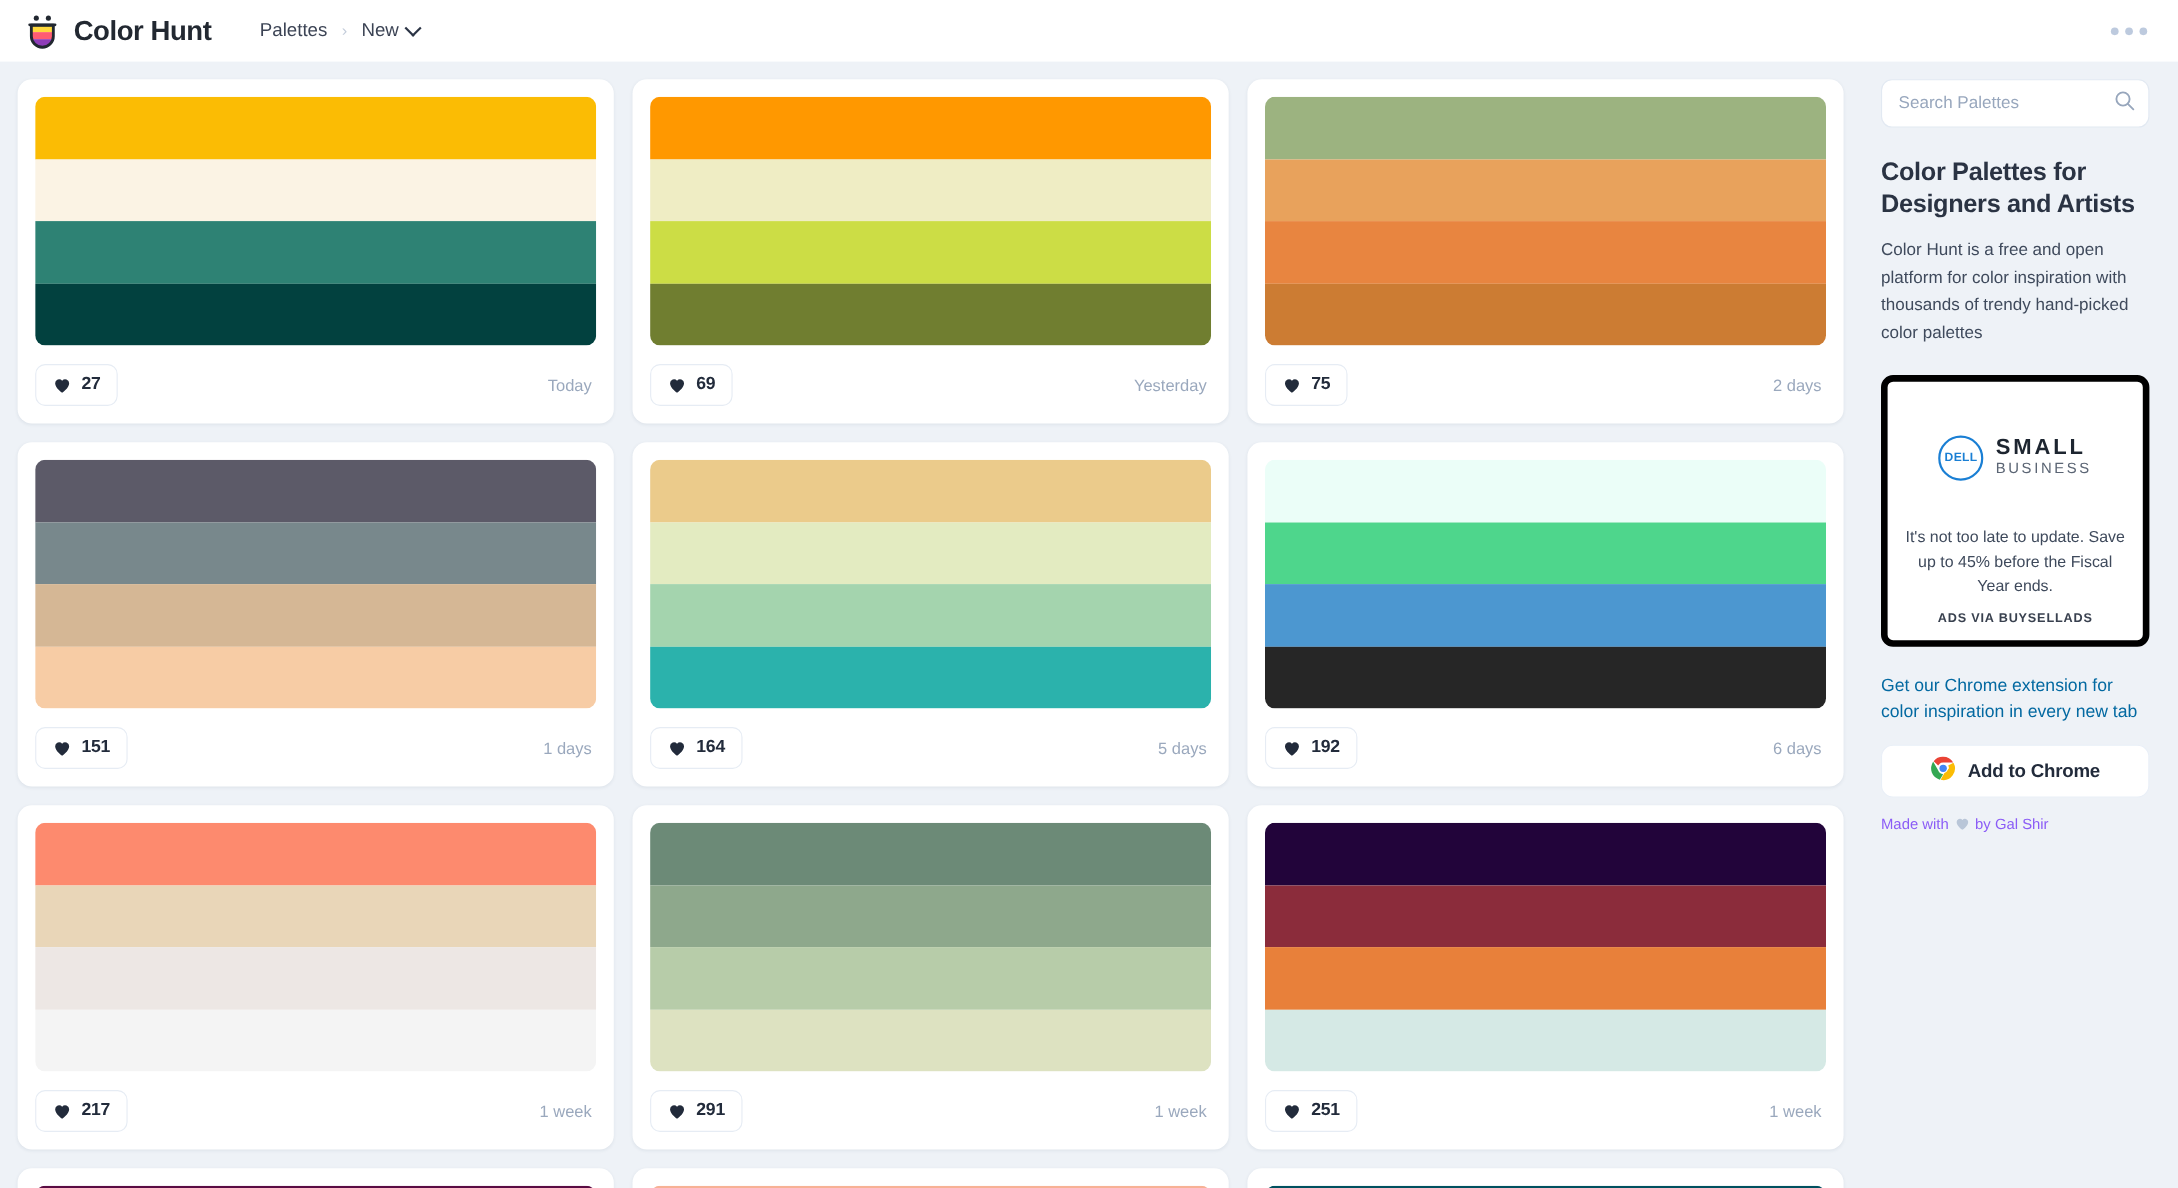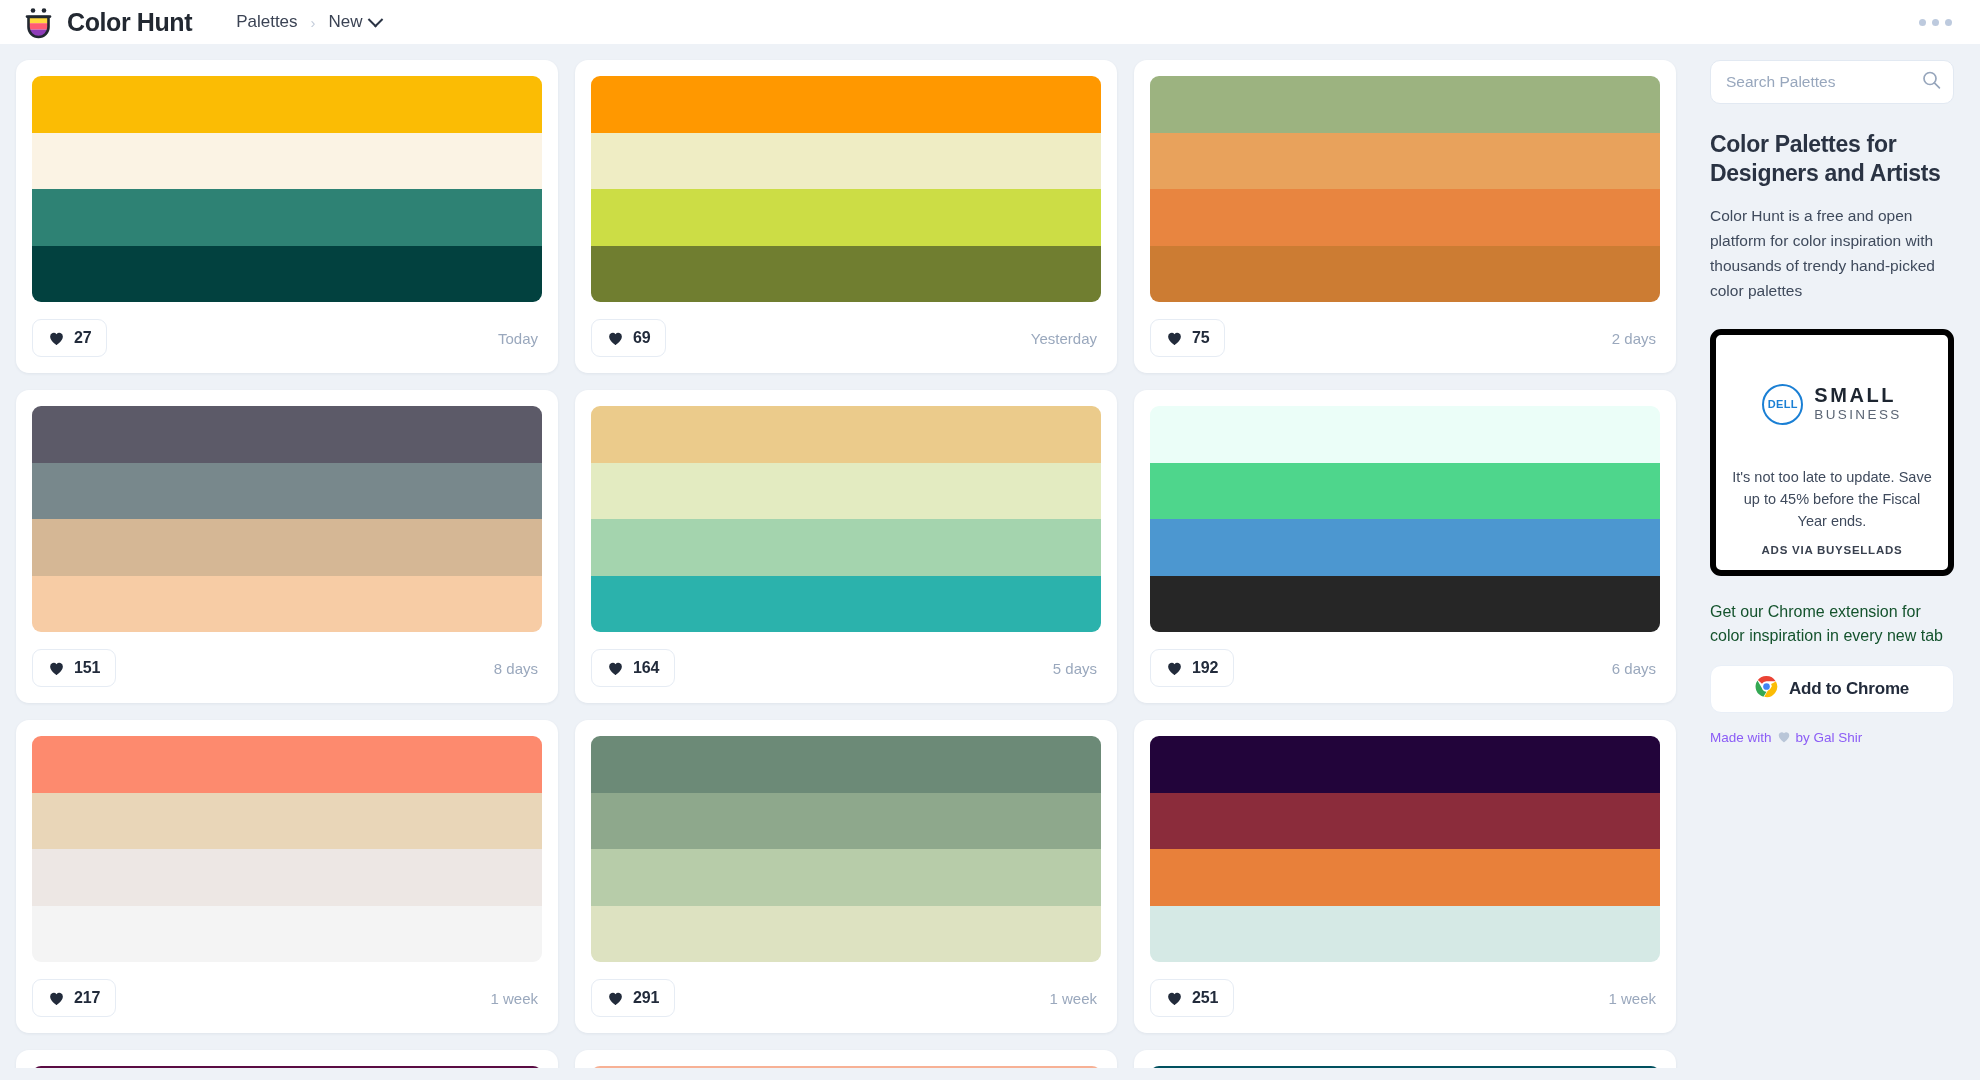--- a/index.html
+++ b/index.html
@@ -12,21 +12,21 @@
 
   body {
     font-family: "Liberation Sans", sans-serif;
     background: #eef2f7;
     color: #2b3445;
     -webkit-font-smoothing: antialiased;
   }
 
   
   .header {
-    height: 44px;
+    height: 56px;
     background: #ffffff;
     display: flex;
     align-items: center;
     padding: 0 22px;
     position: relative;
     z-index: 30;
   }
 
   .brand {
     display: flex;
@@ -280,21 +280,21 @@
     font-size: 11.5px;
     font-weight: 700;
     letter-spacing: 0.75px;
     color: #39414f;
     margin-top: 11px;
   }
 
   .ext-text {
     font-size: 16px;
     line-height: 1.5;
-    color: #14532d;
+    color: #0369a1;
     margin-bottom: 17px;
   }
 
   .chrome-btn {
     width: 100%;
     height: 48px;
     border: 1px solid #e9eff7;
     border-radius: 11px;
     background: #fff;
     display: flex;
@@ -434,21 +434,21 @@
           </div>
           <div class="card-foot">
             <div class="like-pill">
               <span class="heart">
                 <svg width="17" height="16" viewBox="0 0 24 22">
                   <path d="M12 21s-9-5.7-9-12.1A5.1 5.1 0 0 1 12 5.6 5.1 5.1 0 0 1 21 8.9C21 15.3 12 21 12 21z" fill="#222b3b"></path>
                 </svg>
               </span>
               <span class="like-count">151</span>
             </div>
-            <span class="ago">8 days</span>
+            <span class="ago">1 days</span>
           </div>
         </div>
         <div class="card">
           <div class="swatches">
             <span style="background:#EBCB8B"></span>
             <span style="background:#E3EBC1"></span>
             <span style="background:#A4D4AE"></span>
             <span style="background:#2BB2AC"></span>
           </div>
           <div class="card-foot">

